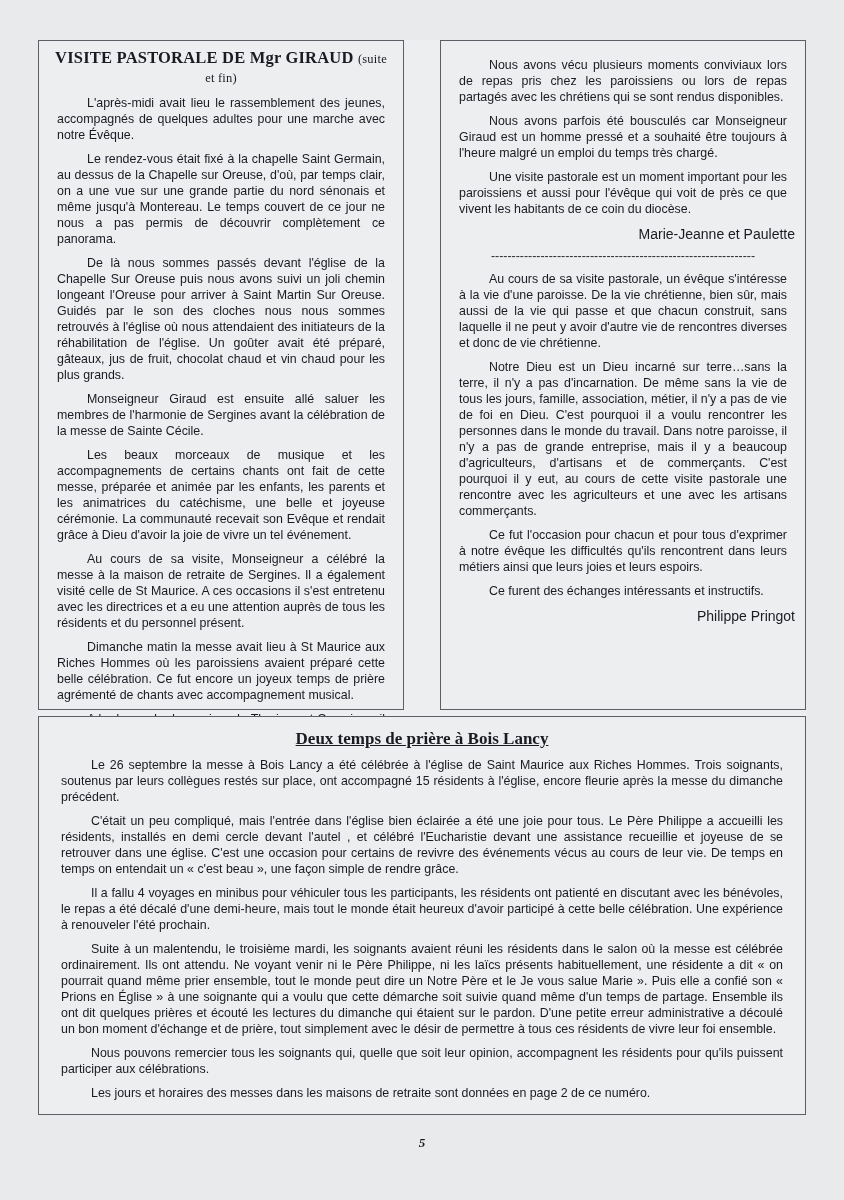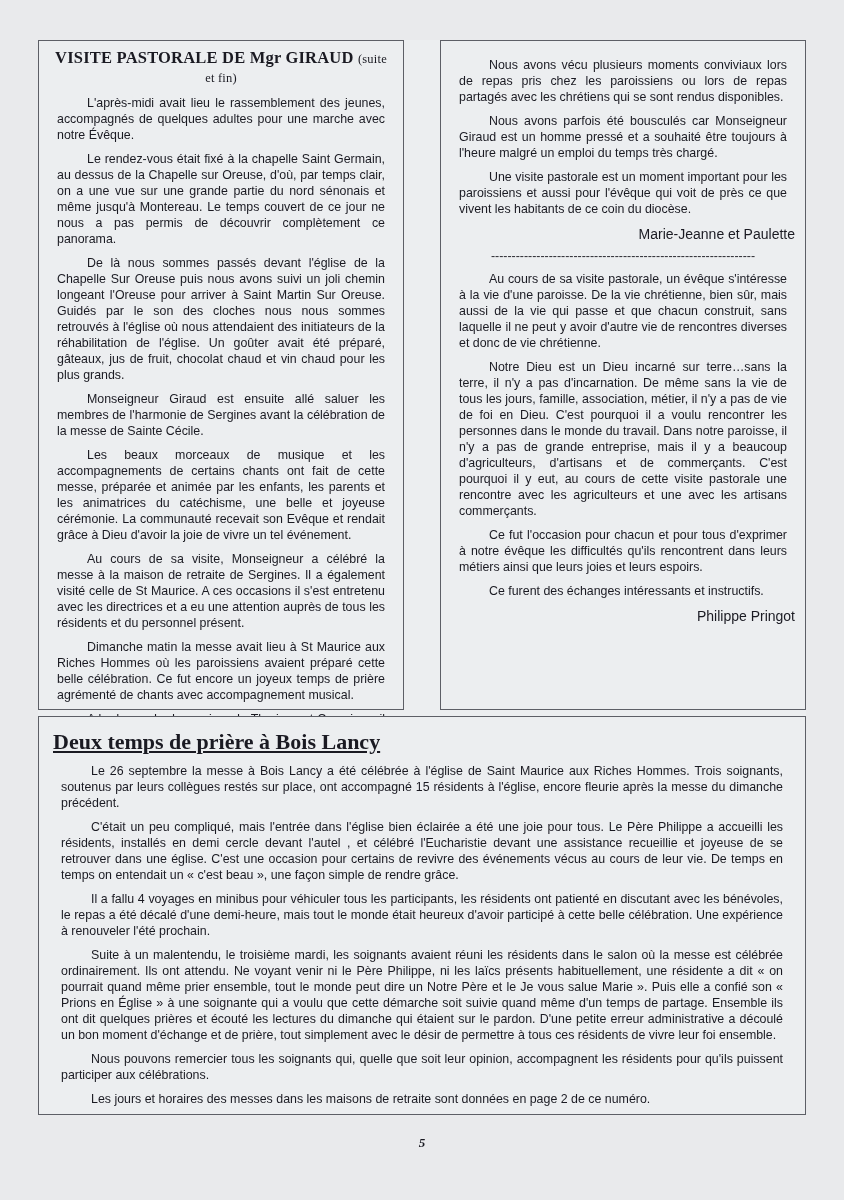--- a/index.html
+++ b/index.html
@@ -91,23 +91,23 @@
     font-size: 12.4px;
     letter-spacing: 0px;
     color: #2a2a30;
     text-align: center;
     overflow: hidden;
     white-space: nowrap;
     height: 14px;
   }
   h2.section-title {
     font-family: "Liberation Serif", serif;
-    font-size: 22px;
+    font-size: 17px;
     font-weight: bold;
-    text-align: left;
+    text-align: center;
     text-decoration: underline;
     margin: 2px 0 6px 0;
   }
   .page-number {
     position: absolute;
     left: 0;
     top: 1135px;
     width: 844px;
     text-align: center;
     font-family: "Liberation Serif", serif;

